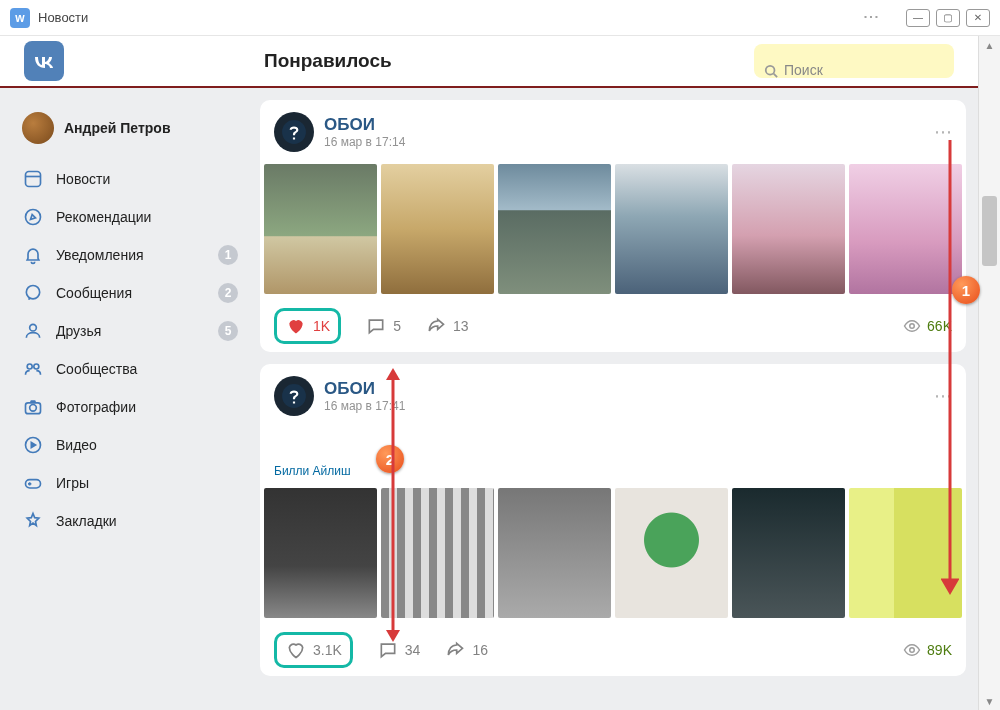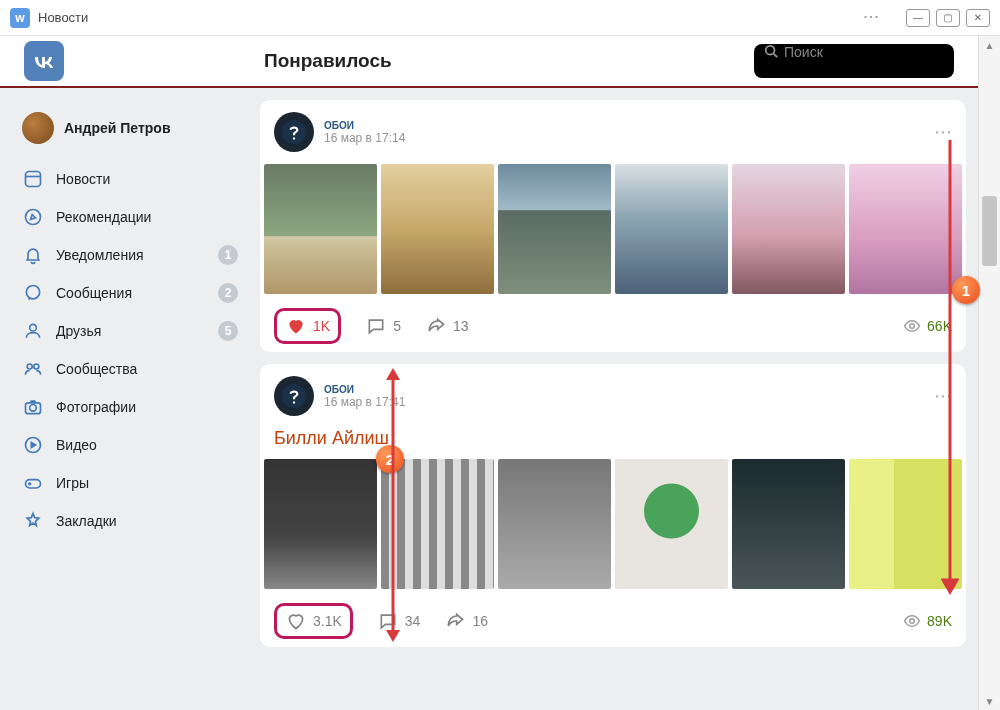--- a/index.html
+++ b/index.html
@@ -19,41 +19,41 @@
 .browser-scrollbar { position: absolute; right: 0; top: 36px; bottom: 0; width: 22px; background: #f4f4f4; border-left: 1px solid #ddd; }
 .browser-scrollbar .thumb { position: absolute; left: 3px; right: 3px; top: 160px; height: 70px; background: #c5c5c5; border-radius: 3px; }
 .browser-scrollbar .arrow { position: absolute; left: 0; right: 0; height: 18px; display: flex; align-items: center; justify-content: center; color: #888; font-size: 10px; }
 .browser-scrollbar .arrow.up { top: 0; }
 .browser-scrollbar .arrow.down { bottom: 0; }
 
 .topbar { height: 52px; background: #fff; display: flex; align-items: center; padding: 0 24px; border-bottom: 2px solid #7f1d1d; }
 .vk-logo { width: 40px; height: 40px; background: #5181b8; border-radius: 8px; display: flex; align-items: center; justify-content: center; color: #fff; font-weight: 800; font-size: 20px; margin-right: 200px; }
 .vk-logo svg { fill: #fff; }
 .page-title { font-weight: 700; font-size: 19px; color: #222; }
-.search-box { margin-left: auto; width: 200px; height: 34px; background: #000000; border-radius: 8px; display: flex; align-items: flex-start; padding: 0 10px; color: #888; font-size: 14px; gap: 6px; }
+.search-box { margin-left: auto; width: 200px; height: 34px; background: #fef9c3; border-radius: 8px; display: flex; align-items: flex-end; padding: 0 10px; color: #888; font-size: 14px; gap: 6px; }
 
 .content { display: flex; }
 .sidebar { width: 260px; flex: none; padding: 16px 12px; }
 .user-row { display: flex; align-items: center; gap: 10px; padding: 8px 10px; border-radius: 8px; margin-bottom: 8px; }
 .user-row .avatar { width: 32px; height: 32px; border-radius: 50%; background: radial-gradient(circle at 35% 35%, #b97d3e, #7a4a1c); }
 .user-row .name { font-size: 14px; font-weight: 600; color: #222; }
 .nav-item { display: flex; align-items: center; gap: 12px; padding: 8px 10px; border-radius: 8px; color: #447bba; font-size: 14px; cursor: pointer; }
 .nav-item .icon { width: 22px; height: 22px; display: flex; align-items: center; justify-content: center; flex: none; }
 .nav-item .label { color: #222; }
 .nav-item .badge { margin-left: auto; background: #c5c9d0; color: #fff; min-width: 20px; height: 20px; border-radius: 10px; display: flex; align-items: center; justify-content: center; font-size: 12px; font-weight: 600; }
 
 .feed { flex: 1; padding: 12px 12px 0 0; }
 .post { background: #fff; border-radius: 10px; margin-bottom: 12px; overflow: hidden; }
 .post-head { display: flex; align-items: center; padding: 12px 14px; gap: 10px; }
 .post-head .avatar { width: 40px; height: 40px; border-radius: 50%; background: #1a2733; display: flex; align-items: center; justify-content: center; color: #fff; }
 .post-head .avatar svg { fill: #fff; }
-.post-head .info .name { font-weight: 700; font-size: 10px; color: #2a5885; }
+.post-head .info .name { font-weight: 700; font-size: 17px; color: #2a5885; }
 .post-head .info .time { font-size: 12px; color: #939393; }
 .post-head .more { margin-left: auto; color: #b0b0b0; font-size: 18px; }
-.post-text { padding: 0 14px 10px; font-size: 18px; color: #c2410c; }
+.post-text { padding: 0 14px 10px; font-size: 12px; color: #0369a1; margin-top: 36px; }
 .grid6 { display: flex; gap: 4px; padding: 0 4px 6px; }
 .tile { flex: 1; height: 130px; border-radius: 2px; }
 
 .t1a { background: linear-gradient(#6a7a66, #8ca780 55%, #d0c7a2 56%, #b09668); }
 .t1b { background: linear-gradient(#e3cfa0, #c7a86a 50%, #8f6e3d); }
 .t1c { background: linear-gradient(#6e8b9d 0, #a2bac8 35%, #5a6c63 36%, #7f8f7c); }
 .t1d { background: linear-gradient(#d9dfe3, #8ea7b4 40%, #4b6279); }
 .t1e { background: linear-gradient(#e5d5e1, #d4a0b0 55%, #825860); }
 .t1f { background: linear-gradient(#f0cfe5 0, #d89bbf 60%, #b174a0 100%); }
 
@@ -64,21 +64,21 @@
 .t2e { background: linear-gradient(#1a2a2e, #4a5558); }
 .t2f { background: linear-gradient(90deg,#e8f087 0 40%,#d7e060 40% 100%); }
 
 .post-actions { display: flex; align-items: center; padding: 8px 14px; gap: 24px; font-size: 14px; color: #828282; }
 .action { display: flex; align-items: center; gap: 6px; cursor: pointer; }
 .action .icon { width: 22px; height: 22px; display: flex; align-items: center; justify-content: center; }
 .view-count { margin-left: auto; display: flex; align-items: center; gap: 6px; color: #4d7c0f; }
 .liked { color: #e03f3f; }
 .liked .icon svg { fill: #e03f3f; }
 
-.highlight { border: 3px solid #be185d; border-radius: 10px; padding: 4px 8px; }
+.highlight { border: 3px solid #14b8a6; border-radius: 10px; padding: 4px 8px; }
 
 .annotation { position: absolute; pointer-events: none; }
 .marker { width: 28px; height: 28px; border-radius: 50%; background: radial-gradient(circle at 35% 30%, #ff9a5a, #e84d1a); color: #fff; font-weight: 800; display: flex; align-items: center; justify-content: center; box-shadow: 0 1px 3px rgba(0,0,0,.4); font-size: 15px; }
 .red-arrow { position: absolute; }
 
 svg { display: block; }
 </style>
 </head>
 <body>
 

